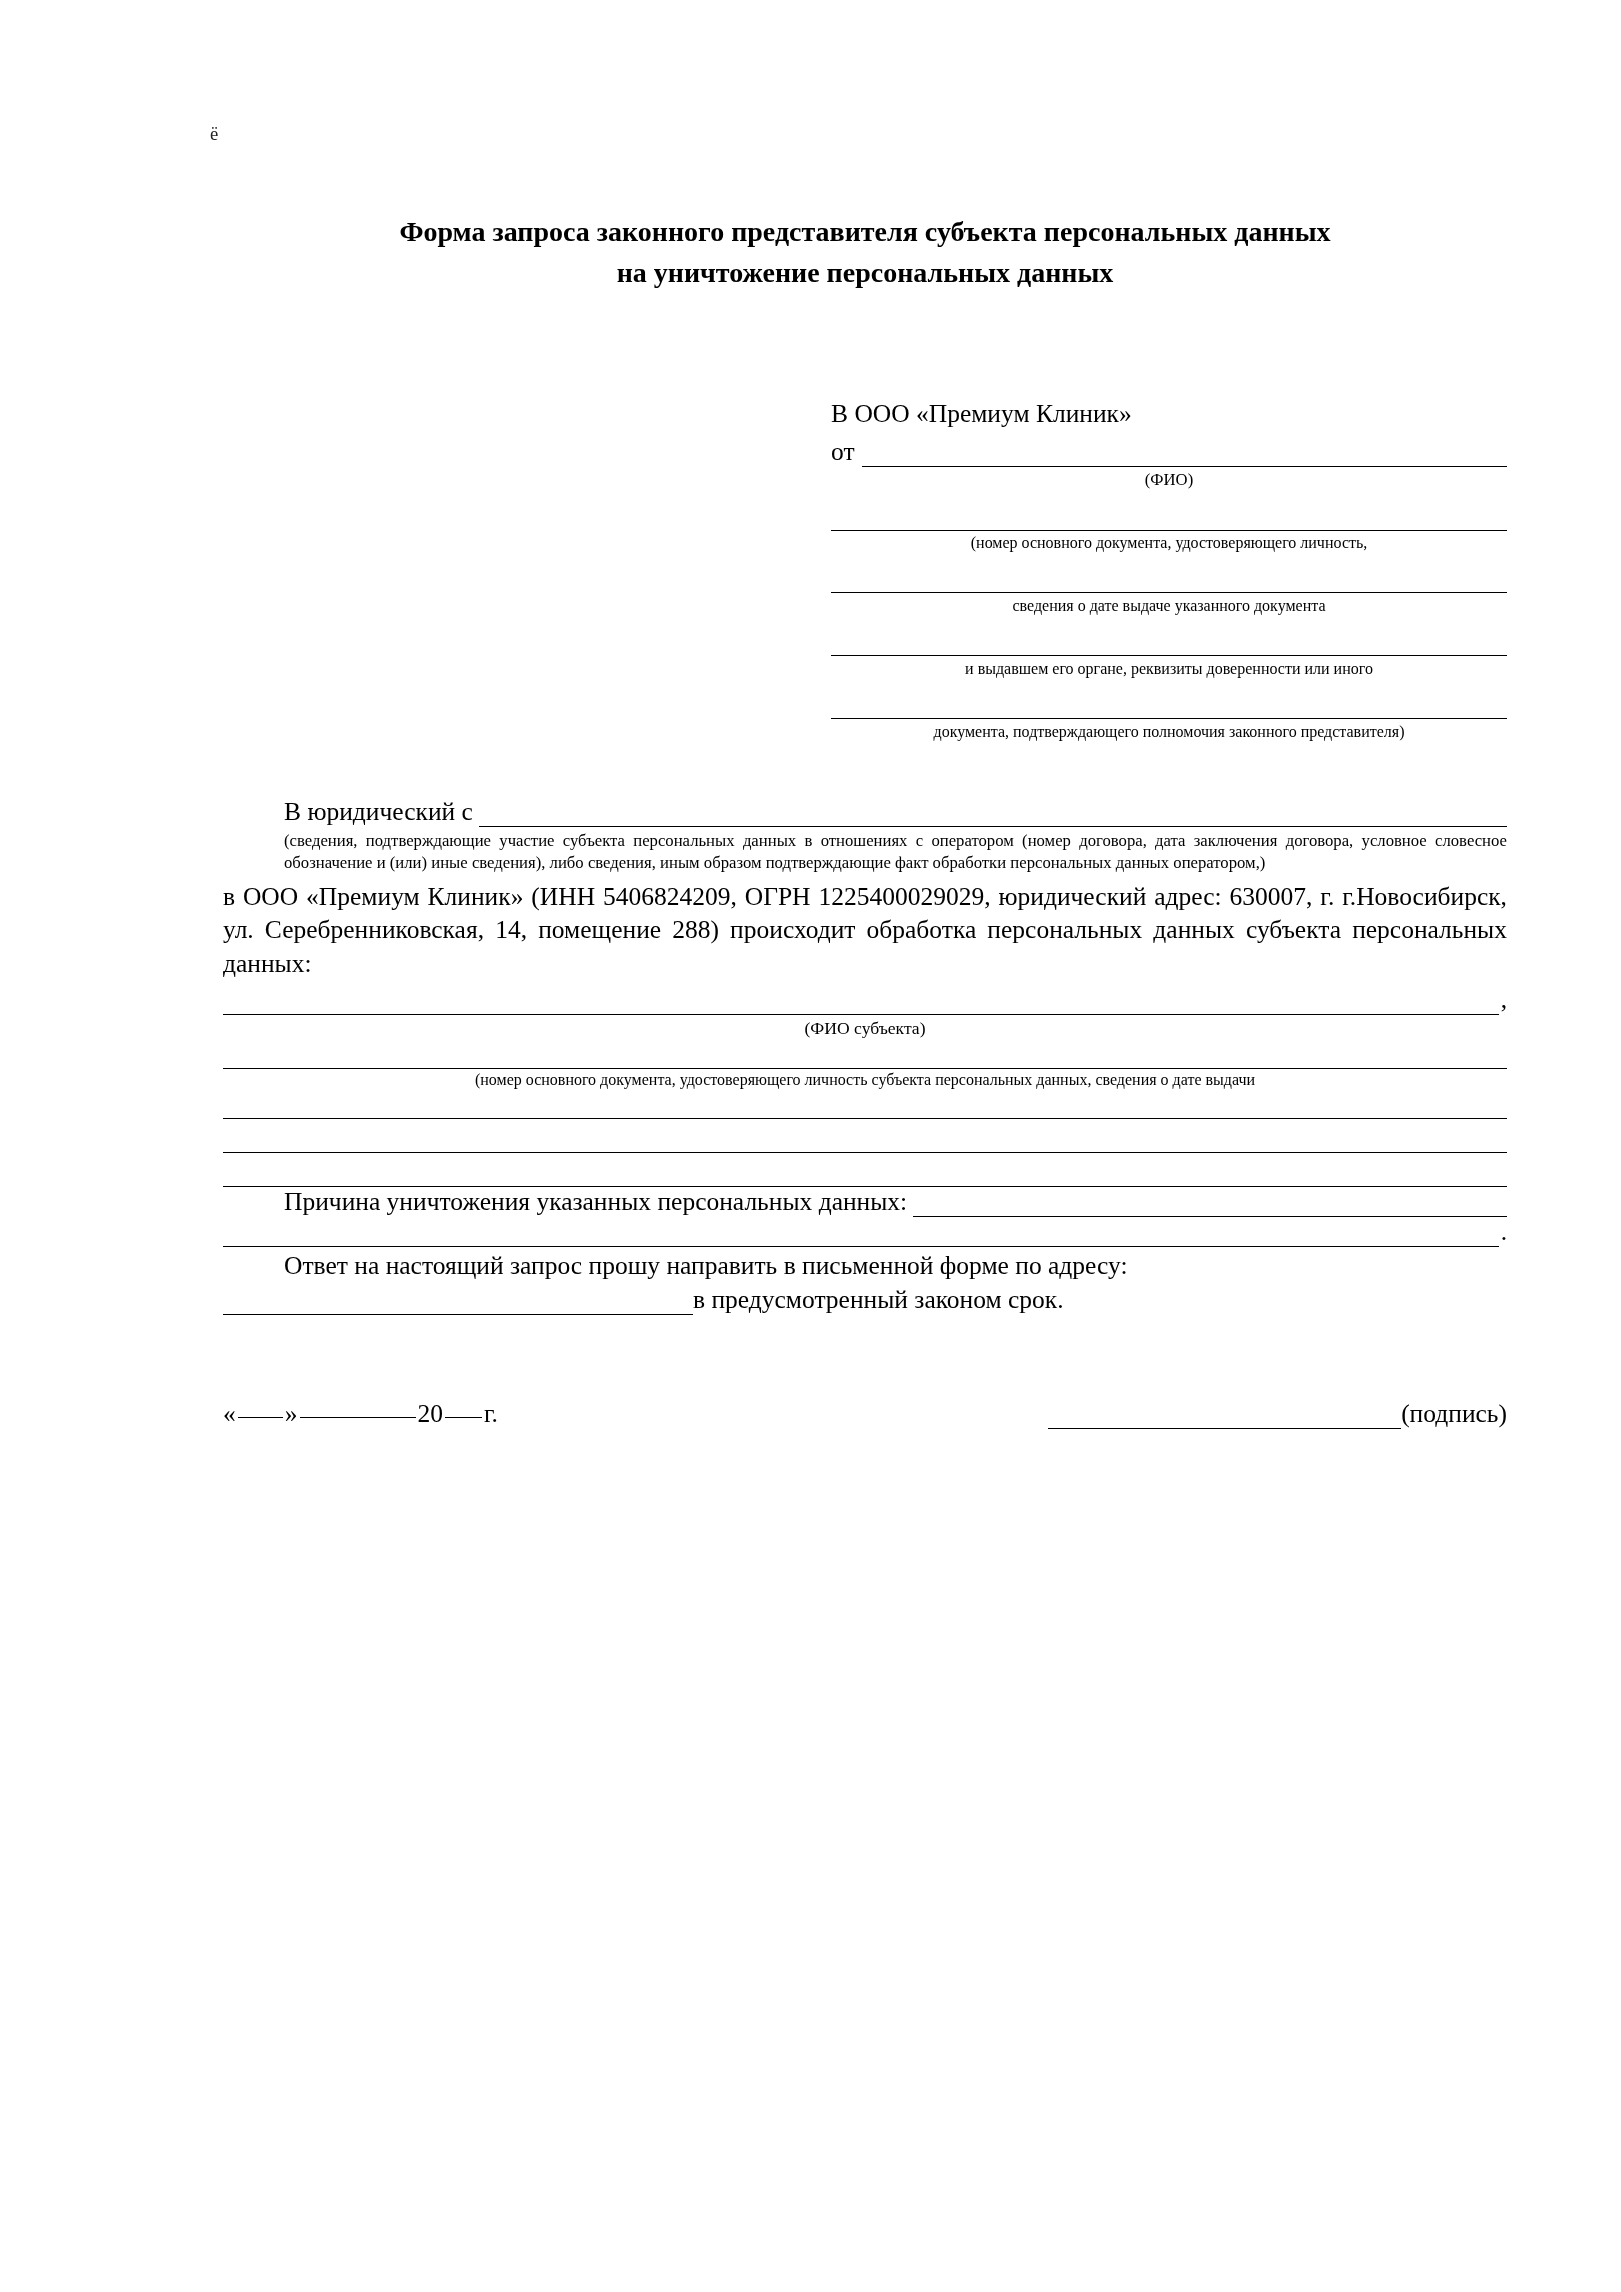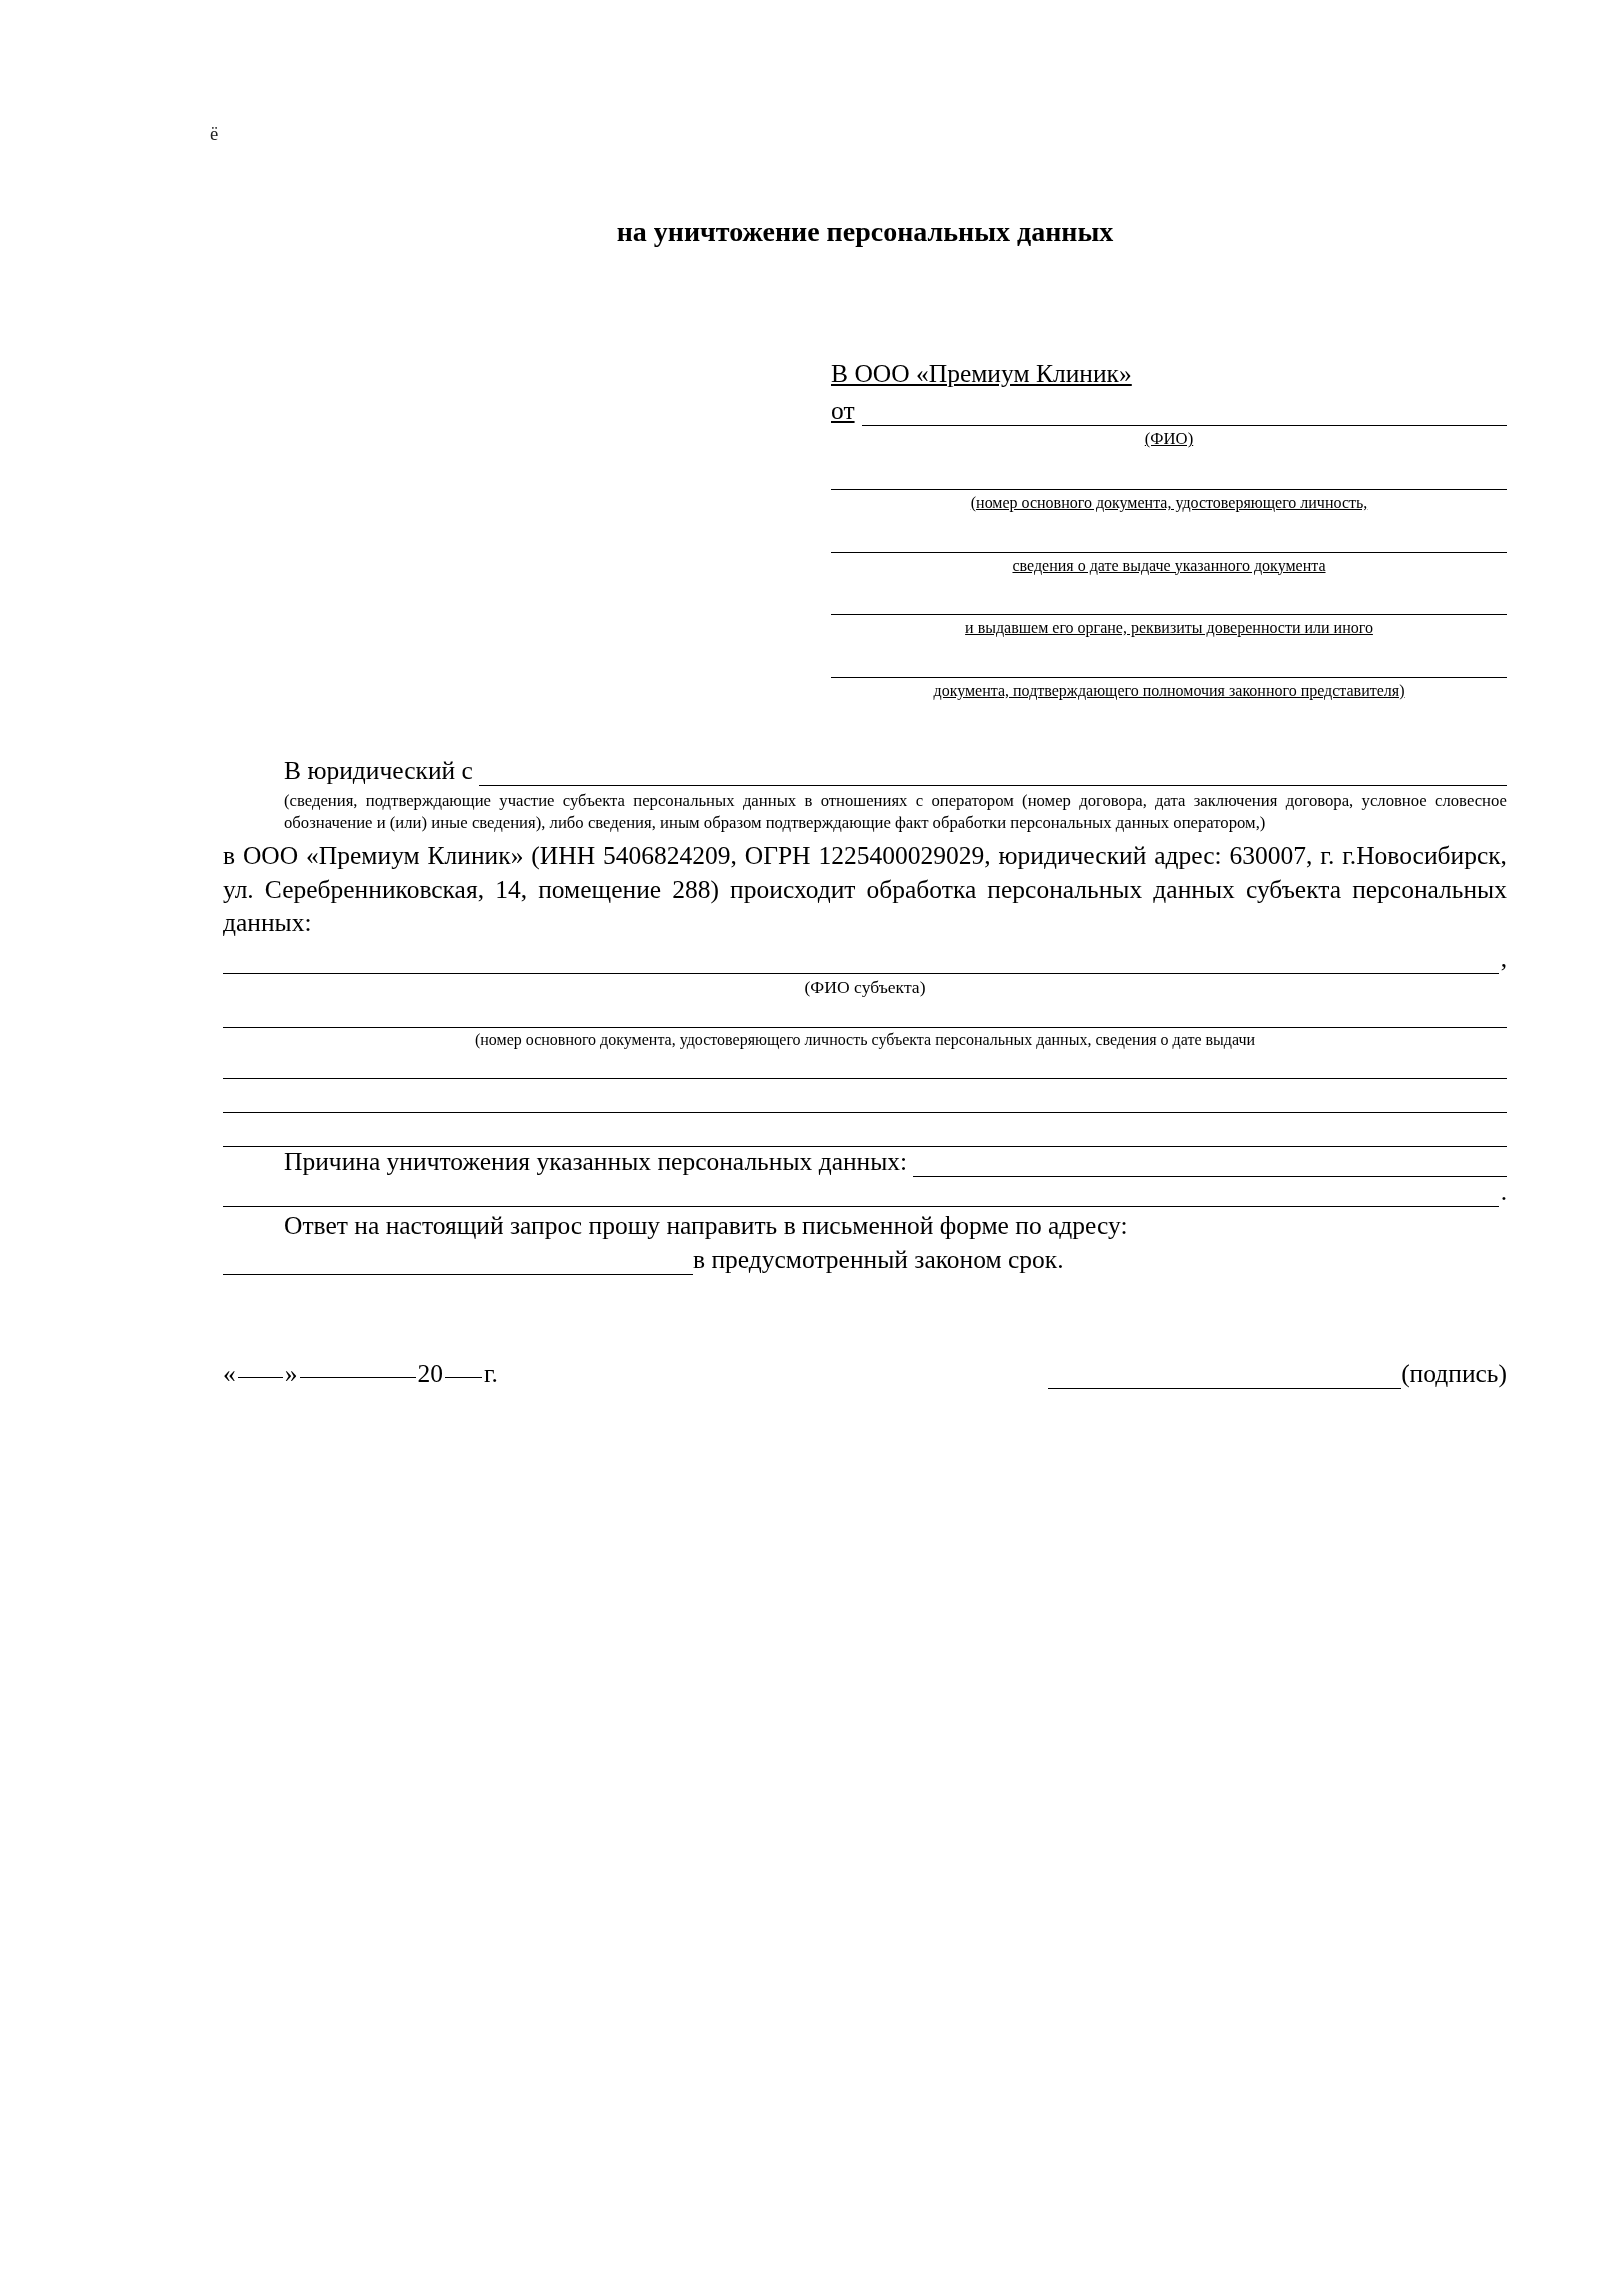--- a/index.html
+++ b/index.html
@@ -53,21 +53,20 @@
     line-height: 1.45;
   }
   .doc-title .l2 { display: block; }
 
   
   .addr-block {
     margin-top: 106px;
     margin-left: 608px;
     width: 676px;
     font-size: 25.5px;
-    text-decoration: underline;
   }
   .addr-line1 { white-space: nowrap; }
   .addr-ot-row {
     display: flex;
     align-items: flex-end;
     margin-top: 7.8px;
   }
   .addr-ot-row .lbl { margin-right: 7.8px; }
   .fill {
     flex: 1 1 auto;
@@ -161,20 +160,21 @@
 <body>
 
 <div class="page">
 
   <div class="stray-mark">ё</div>
 
   <div class="content">
 
 
     <div class="doc-title">
+      <span class="l1">Форма запроса законного представителя субъекта персональных данных</span>
       <span class="l2">на уничтожение персональных данных</span>
     </div>
 
     <div class="addr-block">
       <div class="addr-line1">В ООО «Премиум Клиник»</div>
 
       <div class="addr-ot-row">
         <span class="lbl">от</span>
         <span class="fill"></span>
       </div>

